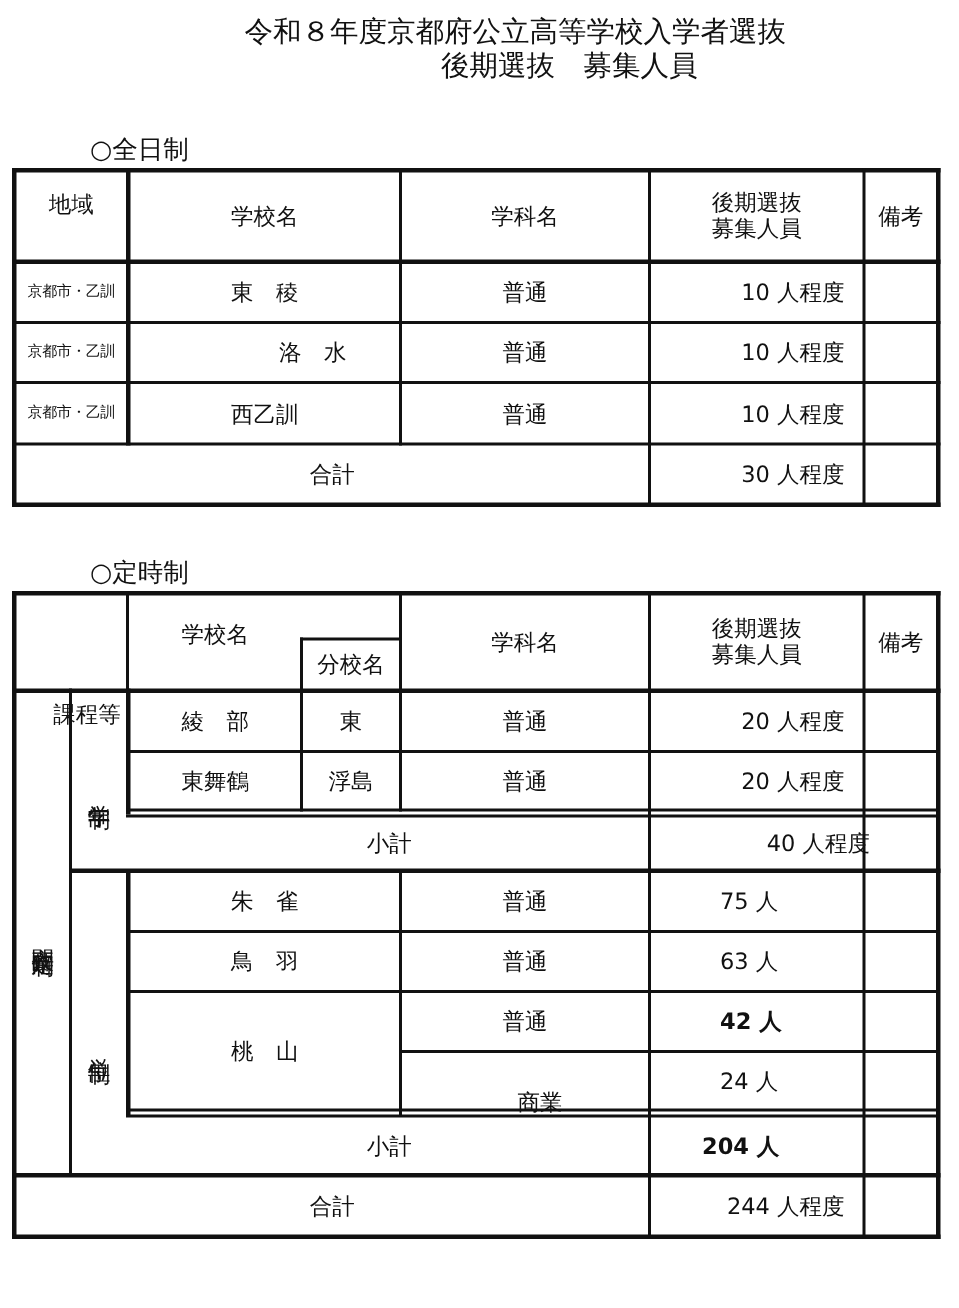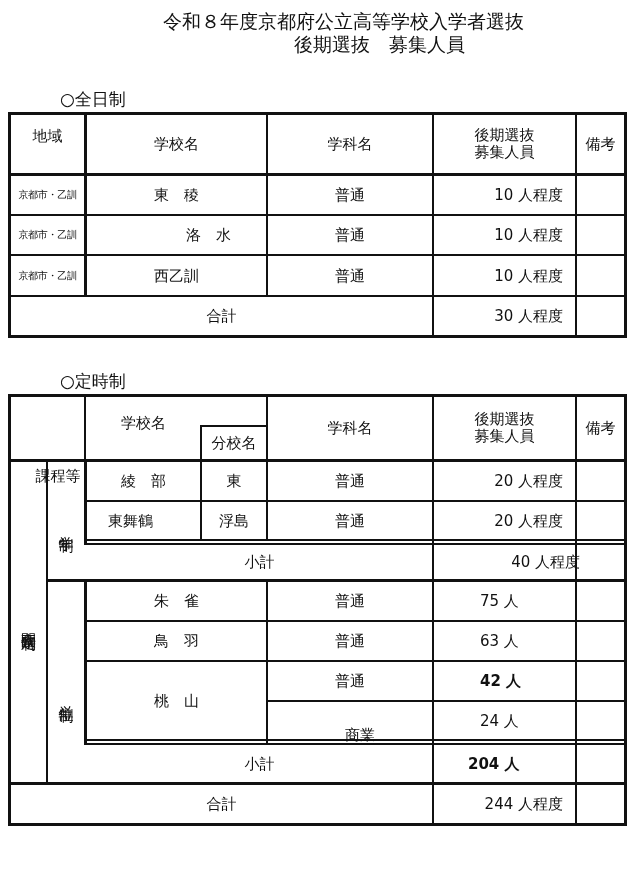--- a/index.html
+++ b/index.html
@@ -143,21 +143,21 @@
   </div>
 
   <div>
     <div class="cell spaced" style="left:87px; width:113px; top:462px; height:38px;">綾　部</div>
     <div class="cell" style="left:202px; width:64px; top:462px; height:38px;">東</div>
     <div class="cell" style="left:268px; width:164px; top:462px; height:38px;">普通</div>
     <div class="cell right num" style="left:434px; width:141px; top:462px; height:38px;">20 人程度</div>
     <div class="cell" style="left:577px; width:47px; top:462px; height:38px;"></div>
   </div>
   <div>
-    <div class="cell" style="left:74px; width:113px; top:502px; height:37px;">東舞鶴</div>
+    <div class="cell" style="left:87px; width:113px; top:502px; height:37px;">東舞鶴</div>
     <div class="cell" style="left:202px; width:64px; top:502px; height:37px;">浮島</div>
     <div class="cell" style="left:268px; width:164px; top:502px; height:37px;">普通</div>
     <div class="cell right num" style="left:434px; width:141px; top:502px; height:37px;">20 人程度</div>
     <div class="cell" style="left:577px; width:47px; top:502px; height:37px;"></div>
   </div>
   <div>
     <div class="cell" style="left:87px; width:345px; top:545px; height:34px;">小計</div>
     <div class="cell right num" style="left:434px; width:158px; top:545px; height:34px;">40 人程度</div>
     <div class="cell" style="left:577px; width:47px; top:545px; height:34px;"></div>
   </div>

